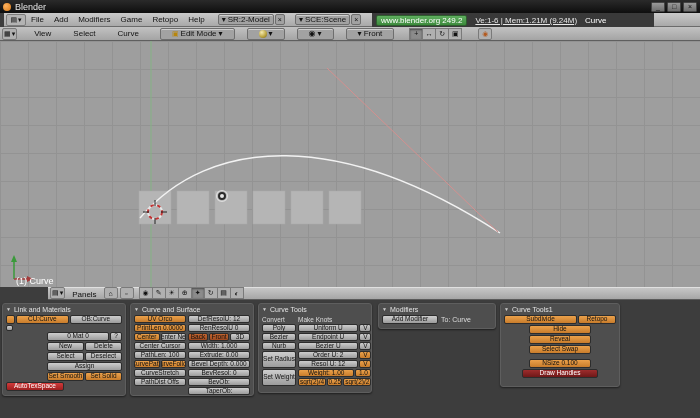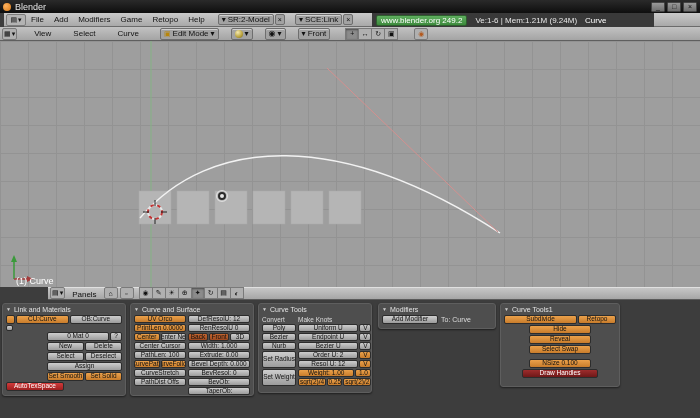--- a/index.html
+++ b/index.html
@@ -22,31 +22,31 @@
     gap:1px;background:#b3b3b3;border:1px solid #7c7c7c;border-radius:2px;font-size:7px;}
   .menu-item{padding:0 5px;cursor:default;}
   .selector{display:flex;align-items:center;gap:2px;background:#a2a2a2;border:1px solid #6e6e6e;
     border-radius:2px;height:11px;padding:0 3px;font-size:8px;box-shadow:inset 0 1px #cfcfcf;}
   .xbtn{width:10px;height:11px;background:#a2a2a2;border:1px solid #6e6e6e;border-radius:2px;
     font-size:7px;display:flex;align-items:center;justify-content:center;margin-left:1px;}
   .mdark{position:absolute;left:368px;top:0;width:282px;height:14px;background:#393939;
     display:flex;align-items:center;gap:8px;padding:0 4px;}
   .badge{background:linear-gradient(#5fae5f,#3c8a3c);color:#fff;font-size:8px;border:1px solid #2e5e2e;
     border-radius:2px;padding:0 4px;height:11px;display:flex;align-items:center;}
-  .stats{color:#e8e8e8;font-size:8px;}
+  .stats{color:#e8e8e8;font-size:8px;text-decoration:underline;}
   .objname{color:#fff;font-size:8px;}
 
   
   .vph{left:0;top:27px;width:700px;height:14px;background:linear-gradient(#c2c2c2,#a4a4a4);
     border-bottom:1px solid #5f5f5f;display:flex;align-items:center;font-size:8px;color:#111;gap:12px;padding:0 2px;}
   .icobtn{height:12px;min-width:14px;display:flex;align-items:center;justify-content:center;gap:1px;
     background:#b0b0b0;border:1px solid #7a7a7a;border-radius:2px;font-size:7px;padding:0 1px;}
   .icobtn.on{background:#8b8b8b;box-shadow:inset 0 1px 2px rgba(0,0,0,.45);}
   .ddown{display:flex;align-items:center;gap:2px;background:#a2a2a2;border:1px solid #6e6e6e;
-    border-radius:2px;height:12px;padding:0 3px;box-shadow:inset 0 1px #cfcfcf;}
+    border-radius:2px;height:12px;padding:0 11px;box-shadow:inset 0 1px #cfcfcf;}
   .modeico{color:#b8860b;font-size:7px;}
   .sphere{width:8px;height:8px;border-radius:50%;background:radial-gradient(circle at 35% 30%,#f4e9b0,#b9a23c 60%,#6f611f);}
   .grp{display:flex;gap:0;margin-left:4px;}
   .grp .icobtn{border-radius:0;margin-left:-1px;}
 
   
   .viewport{left:0;top:41px;width:700px;height:246px;background-color:#9e9e9e;
     background-image:repeating-linear-gradient(to right,#939393 0 1px,transparent 1px 28px),
       repeating-linear-gradient(to bottom,#939393 0 1px,transparent 1px 28px);}
   .viewport svg{position:absolute;left:0;top:0;}
@@ -104,21 +104,21 @@
   <span class="menu-item">Game</span>
   <span class="menu-item">Retopo</span>
   <span class="menu-item">Help</span>
   <span class="selector" style="margin-left:8px">
     <span>▾</span>
     <span>SR:2-Model</span>
   </span>
   <span class="xbtn">×</span>
   <span class="selector" style="margin-left:10px">
     <span>▾</span>
-    <span>SCE:Link</span>
+    <span>SCE:Scene</span>
   </span>
   <span class="xbtn">×</span>
   <span class="mdark">
     <span class="badge">www.blender.org 249.2</span>
     <span class="stats">Ve:1-6 | Mem:1.21M (9.24M)</span>
     <span class="objname">Curve</span>
   </span>
 </div>
 
 <div class="abs vph">

